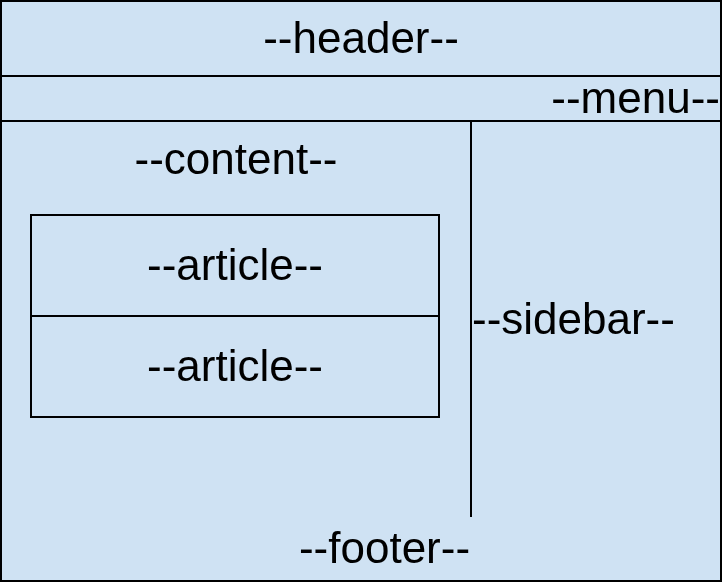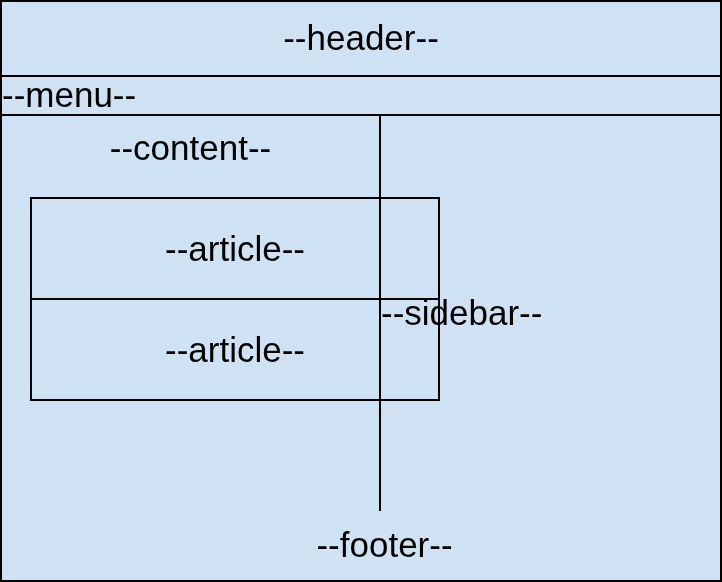--- a/index.html
+++ b/index.html
@@ -17,49 +17,49 @@
   .page {
     width: 722px;
     height: 582px;
     border: 2px solid var(--border);
     background: var(--fill);
     display: flex;
     flex-direction: column;
     overflow: hidden;
   }
   .label {
-    font-size: 35px;
+    font-size: 44px;
     line-height: 1.15;
     color: var(--text);
     white-space: nowrap;
   }
   .header-band {
     height: 75px;
     border-bottom: 2px solid var(--border);
     display: flex;
     align-items: center;
     justify-content: center;
     flex: 0 0 auto;
   }
   .menu-band {
-    height: 39px;
+    height: 45px;
     border-bottom: 2px solid var(--border);
     display: flex;
     align-items: center;
-    justify-content: flex-start;
+    justify-content: flex-end;
     flex: 0 0 auto;
   }
   .middle-row {
     flex: 0 0 395px;
     display: flex;
     flex-direction: row;
     min-height: 0;
   }
   .content-col {
-    width: 379px;
+    width: 470px;
     border-right: 2px solid var(--border);
     flex: 0 0 auto;
     display: flex;
     flex-direction: column;
   }
   .content-label {
     margin-top: 12px;
     text-align: center;
   }
   .article-box {

